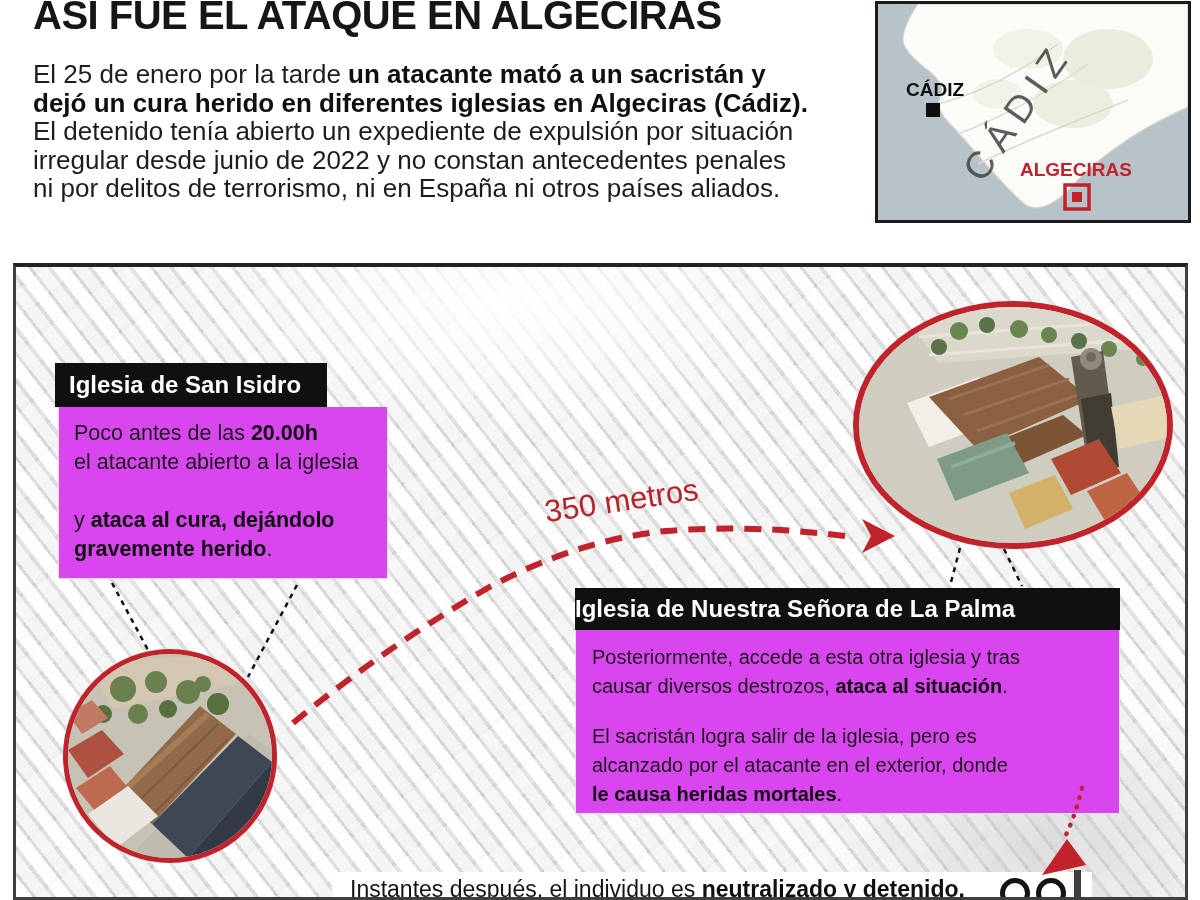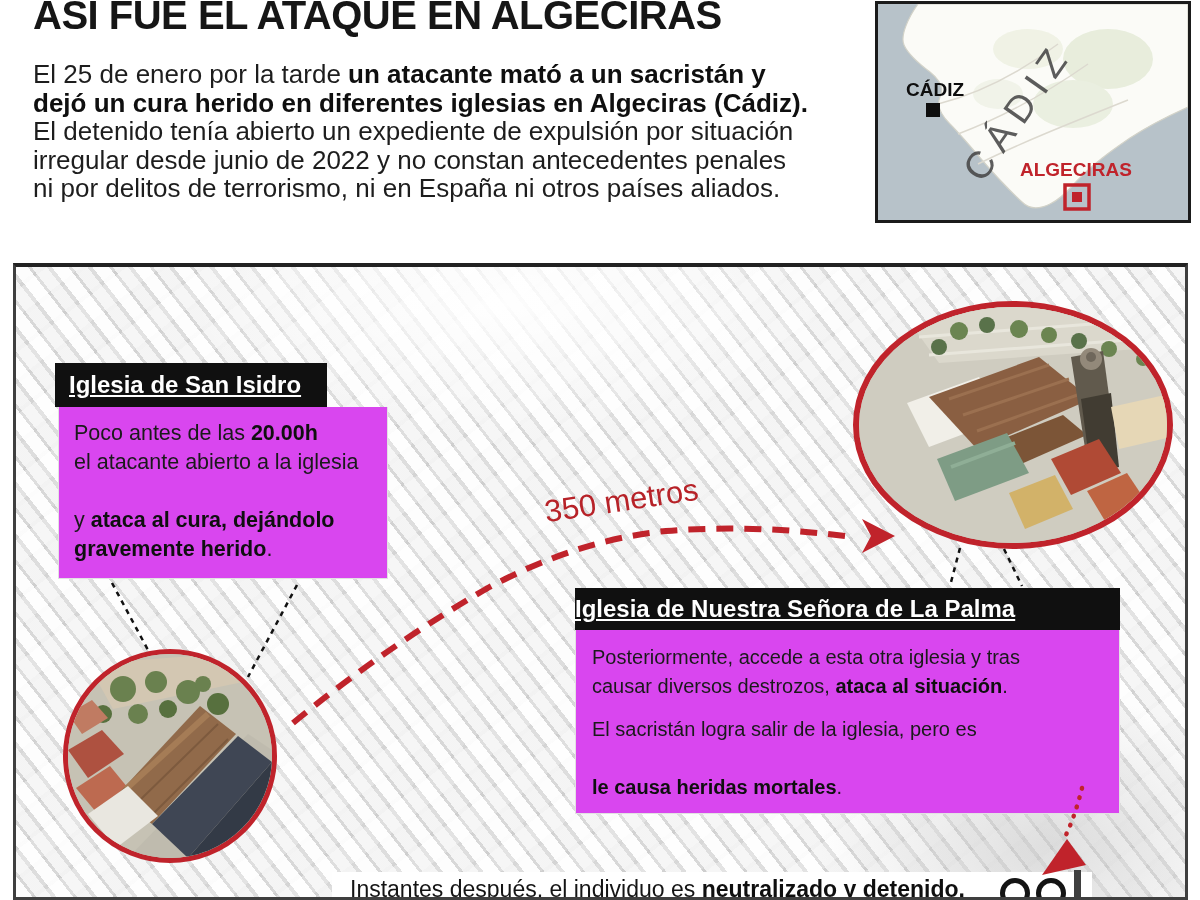--- a/index.html
+++ b/index.html
@@ -40,31 +40,31 @@
       radial-gradient(ellipse 460px 190px at 42% 6%, rgba(255,255,255,.95), rgba(255,255,255,0) 70%),
       radial-gradient(ellipse 320px 220px at 88% 92%, rgba(198,198,198,.55), rgba(198,198,198,0) 70%),
       repeating-linear-gradient(52deg, rgba(255,255,255,.9) 0 13px, rgba(187,187,187,.4) 13px 16px, rgba(246,246,246,.85) 16px 28px, rgba(204,204,204,.45) 28px 32px),
       repeating-linear-gradient(-38deg, rgba(255,255,255,.55) 0 21px, rgba(183,183,183,.3) 21px 25px, rgba(236,236,236,.5) 25px 45px, rgba(207,207,207,.35) 45px 49px);
   }
   .overlay{position:absolute;left:0;top:0;z-index:6;pointer-events:none;}
 
   
   .callout-title{
     position:absolute;background:#101010;color:#ffffff;font-weight:bold;
-    font-size:24px;box-sizing:border-box;z-index:4;white-space:nowrap;text-decoration:underline;
+    font-size:24px;box-sizing:border-box;z-index:4;white-space:nowrap;
   }
   .si-title{left:39px;top:96px;width:272px;height:44px;line-height:44px;padding-left:14px;}
   .lp-title{left:559px;top:321px;width:545px;height:42px;line-height:42px;}
   .callout-body{
     position:absolute;background:#d946ef;color:#1a1a1a;box-sizing:border-box;
     z-index:4;white-space:nowrap;border:1px solid #e2e2e2;border-top:none;
   }
   .si-body{left:42px;top:140px;width:330px;height:172px;padding:12px 0 0 15px;font-size:21.5px;line-height:29px;}
   .lp-body{left:559px;top:363px;width:545px;height:184px;padding:13px 0 0 16px;font-size:20px;line-height:29px;}
-  .lp-body .para+.para{margin-top:14px;}
+  .lp-body .para+.para{margin-top:21px;}
 
   
   .distance{
     left:528px;top:216px;font-size:31px;color:#b72228;z-index:5;
     transform:rotate(-8.5deg);white-space:nowrap;
   }
 
   
   .photo{
     position:absolute;border-radius:50%;overflow:hidden;box-sizing:border-box;
@@ -183,21 +183,21 @@
       <polygon points="252,100 306,88 312,130 260,142" fill="#e6d7b6"></polygon>
     </svg>
   </div>
 
   <div class="callout-title si-title">Iglesia de San Isidro</div>
   <div class="callout-body si-body rich"><span>Poco antes de las </span><b>20.00h</b><br><span>el atacante abierto a la iglesia</span><br><br><span>y </span><b>ataca al cura, dejándolo</b><br><b>gravemente herido</b><span>.</span></div>
 
   <div class="callout-title lp-title">Iglesia de Nuestra Señora de La Palma</div>
   <div class="callout-body lp-body">
     <div class="para rich"><span>Posteriormente, accede a esta otra iglesia y tras</span><br><span>causar diversos destrozos, </span><b>ataca al situación</b><span>.</span></div>
-    <div class="para rich"><span>El sacristán logra salir de la iglesia, pero es</span><br><br><b>le causa heridas mortales</b><span>.</span></div>
+    <div class="para rich"><span>El sacristán logra salir de la iglesia, pero es</span><br><span>alcanzado  por el atacante en el exterior, donde</span><br><b>le causa heridas mortales</b><span>.</span></div>
   </div>
 
   <div class="abs distance">350 metros</div>
 
   <div class="footer">
     <span class="footer-text rich"><span>Instantes después, el individuo es </span><b>neutralizado y detenido.</b></span>
     <span class="cuff cuff1"></span>
     <span class="cuff cuff2"></span>
     <span class="baton"></span>
   </div>

